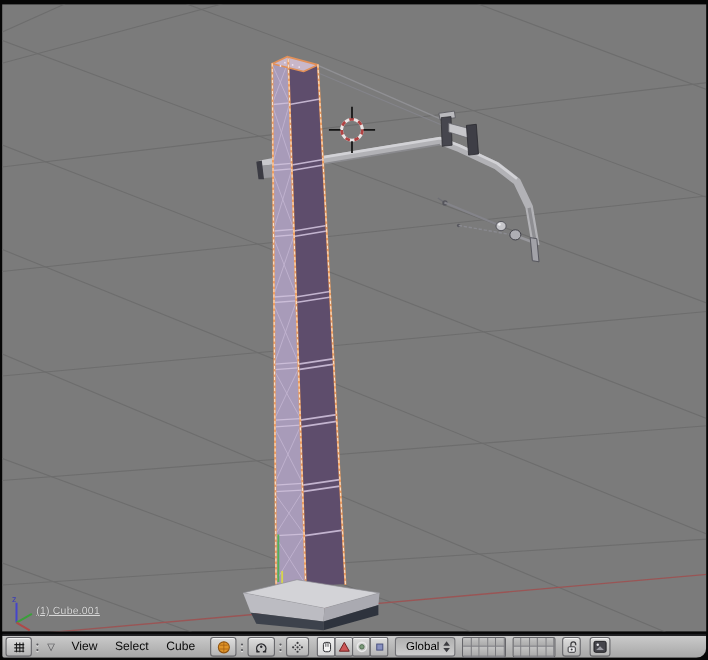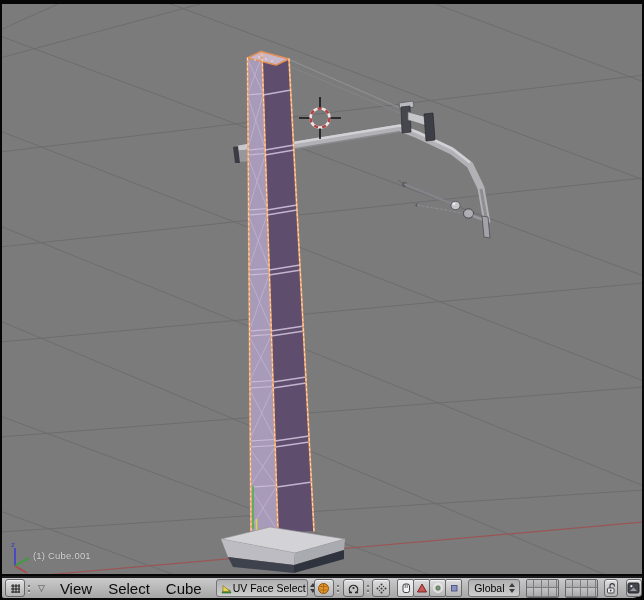--- a/index.html
+++ b/index.html
@@ -2,37 +2,37 @@
 <html><head>
 <meta charset="utf-8">
 <style>
   html,body{margin:0;padding:0;background:#000;}
   #screen{position:relative;width:644px;height:600px;background:#060606;overflow:hidden;
           font-family:"Liberation Sans",sans-serif;}
   
   #viewport{position:absolute;left:2px;top:4px;right:2px;bottom:26px;background:#7b7b7b;overflow:hidden;}
   #viewport svg{display:block;}
   #object-label{position:absolute;left:31px;top:546px;color:#d8d8d8;font-size:9.5px;letter-spacing:.2px;
-                text-shadow:0 0 1px rgba(0,0,0,.35);}
+                text-shadow:0 0 1px rgba(0,0,0,.35);text-decoration:underline;}
   
   #header{position:absolute;left:2px;right:2px;bottom:2px;height:22px;
           background:linear-gradient(#cacaca,#a6a6a6);
           border-top:2px solid #1d1d20;border-bottom-right-radius:9px;border-bottom-left-radius:2px;
           display:flex;align-items:center;padding-left:3px;box-sizing:border-box;}
   .btn{height:18px;box-sizing:border-box;background:linear-gradient(#dedede,#b4b4b4);
        border:1px solid #68686c;border-radius:3px;display:flex;align-items:center;justify-content:center;
        box-shadow:inset 0 1px 0 #f2f2f2;}
   .btn.pressed{background:linear-gradient(#f0f0f0,#d6d6d6);}
   .drop{height:18px;box-sizing:border-box;background:linear-gradient(#b0b0b0,#cecece);
         border:1px solid #737377;border-radius:3px;display:flex;align-items:center;
         color:#000;font-size:10.5px;padding:0 3px;}
   .dots{width:7px;height:16px;margin-left:1px;display:flex;flex-direction:column;align-items:center;
         justify-content:center;gap:3px;}
   .dots i{width:2px;height:2px;border-radius:50%;background:#59595d;box-shadow:0 1px 0 #e8e8e8;}
-  .menu{font-size:15px;color:#0b0b0b;margin:0 8px;white-space:nowrap;}
+  .menu{font-size:11px;color:#0b0b0b;margin:0 8px;white-space:nowrap;}
   #collapse-tri{font-size:9px;color:#4c4c50;margin:0 7px 0 6px;}
   .updown{display:flex;flex-direction:column;gap:2px;margin-left:4px;margin-right:1px;}
   .updown b{width:0;height:0;border-left:3.5px solid transparent;border-right:3.5px solid transparent;}
   .updown b.u{border-bottom:4px solid #3c3c40;}
   .updown b.d{border-top:4px solid #3c3c40;}
   .manip{display:flex;margin-left:8px;}
   .manip .btn{width:17px;margin-left:-1px;border-radius:2px;}
   .layers{display:grid;grid-template-columns:repeat(5,7.5px);grid-template-rows:repeat(2,8.5px);
           border:1px solid #66666a;border-radius:2px;overflow:hidden;margin-left:6px;background:#b2b2b2;}
   .layers b{border-right:1px solid #7c7c80;border-bottom:1px solid #7c7c80;background:linear-gradient(#c4c4c4,#aaaaaa);}
@@ -158,33 +158,20 @@
         <i></i>
         <i></i>
       </div>
 
     <span id="collapse-tri">▽</span>
 
     <span class="menu">View</span>
     <span class="menu">Select</span>
     <span class="menu">Cube</span>
 
-    <div class="drop" style="width:92px;margin-left:6px">
-      <span class="icon">
-        <svg width="13" height="13">
-          <polygon points="2,11 11,11 9.5,8 3.5,8" fill="#3a9a3a" stroke="#1e5a1e" stroke-width="0.6"></polygon>
-          <polygon points="3,3.5 10,9.5 3,9.5" fill="#e8d44a" stroke="#8a7a20" stroke-width="0.7"></polygon>
-        </svg>
-      </span>
-      <span class="mode-label">UV Face Select</span>
-      <span class="updown">
-          <b class="u"></b>
-          <b class="d"></b>
-        </span>
-    </div>
 
     <div class="btn" style="width:24px;margin-left:6px">
       <span class="icon">
         <svg width="13" height="13">
           <circle cx="6.5" cy="6.5" r="5" fill="#e09428" stroke="#905410" stroke-width="1"></circle>
           <path d="M3,4.5 L10,4.5 M2.5,8 L10.5,8 M6.5,1.5 V11.5" stroke="#a86414" stroke-width="0.8" fill="none"></path>
         </svg>
       </span>
     </div>
     <div class="dots">

